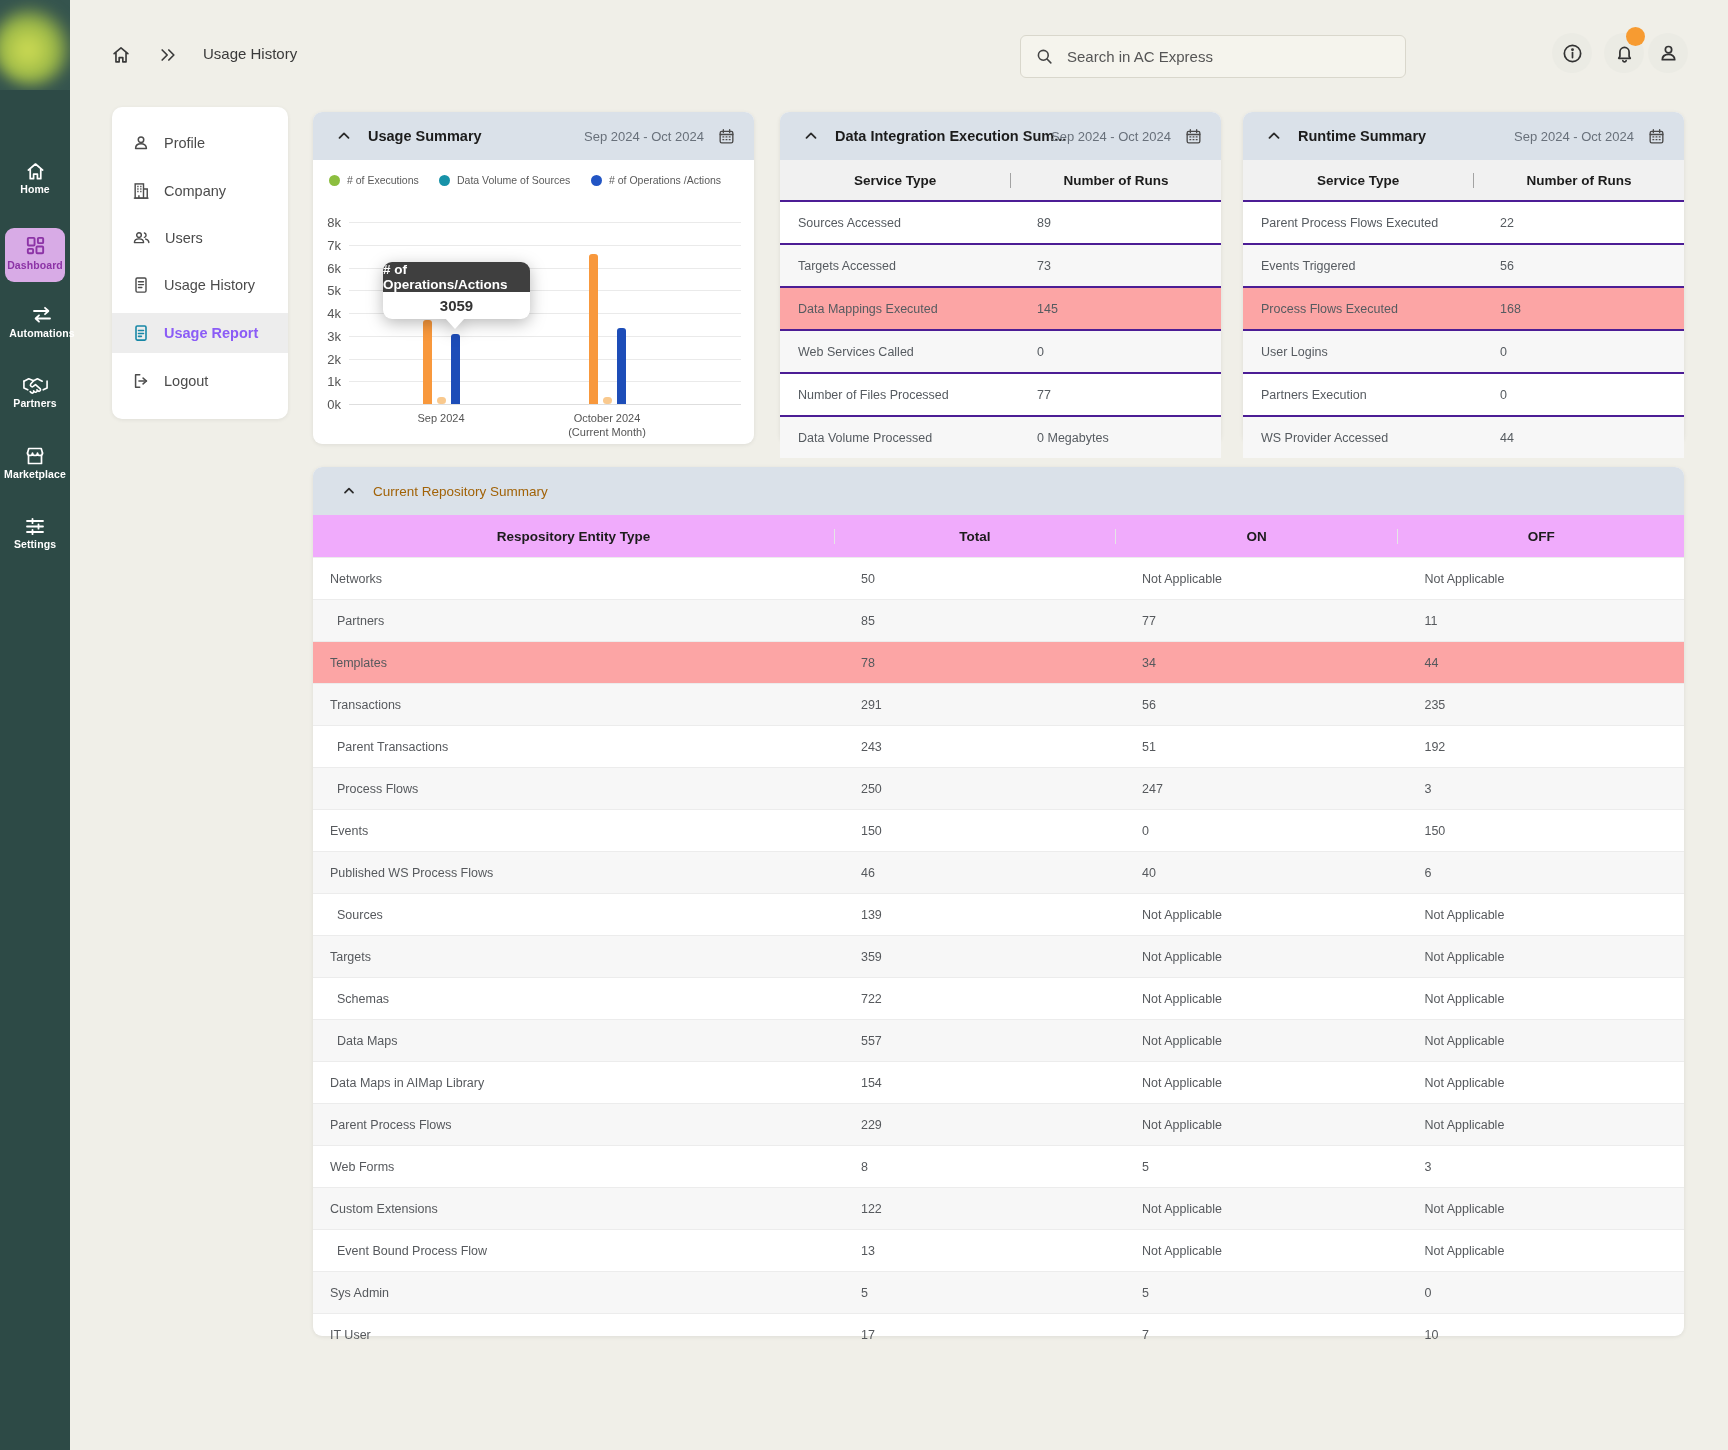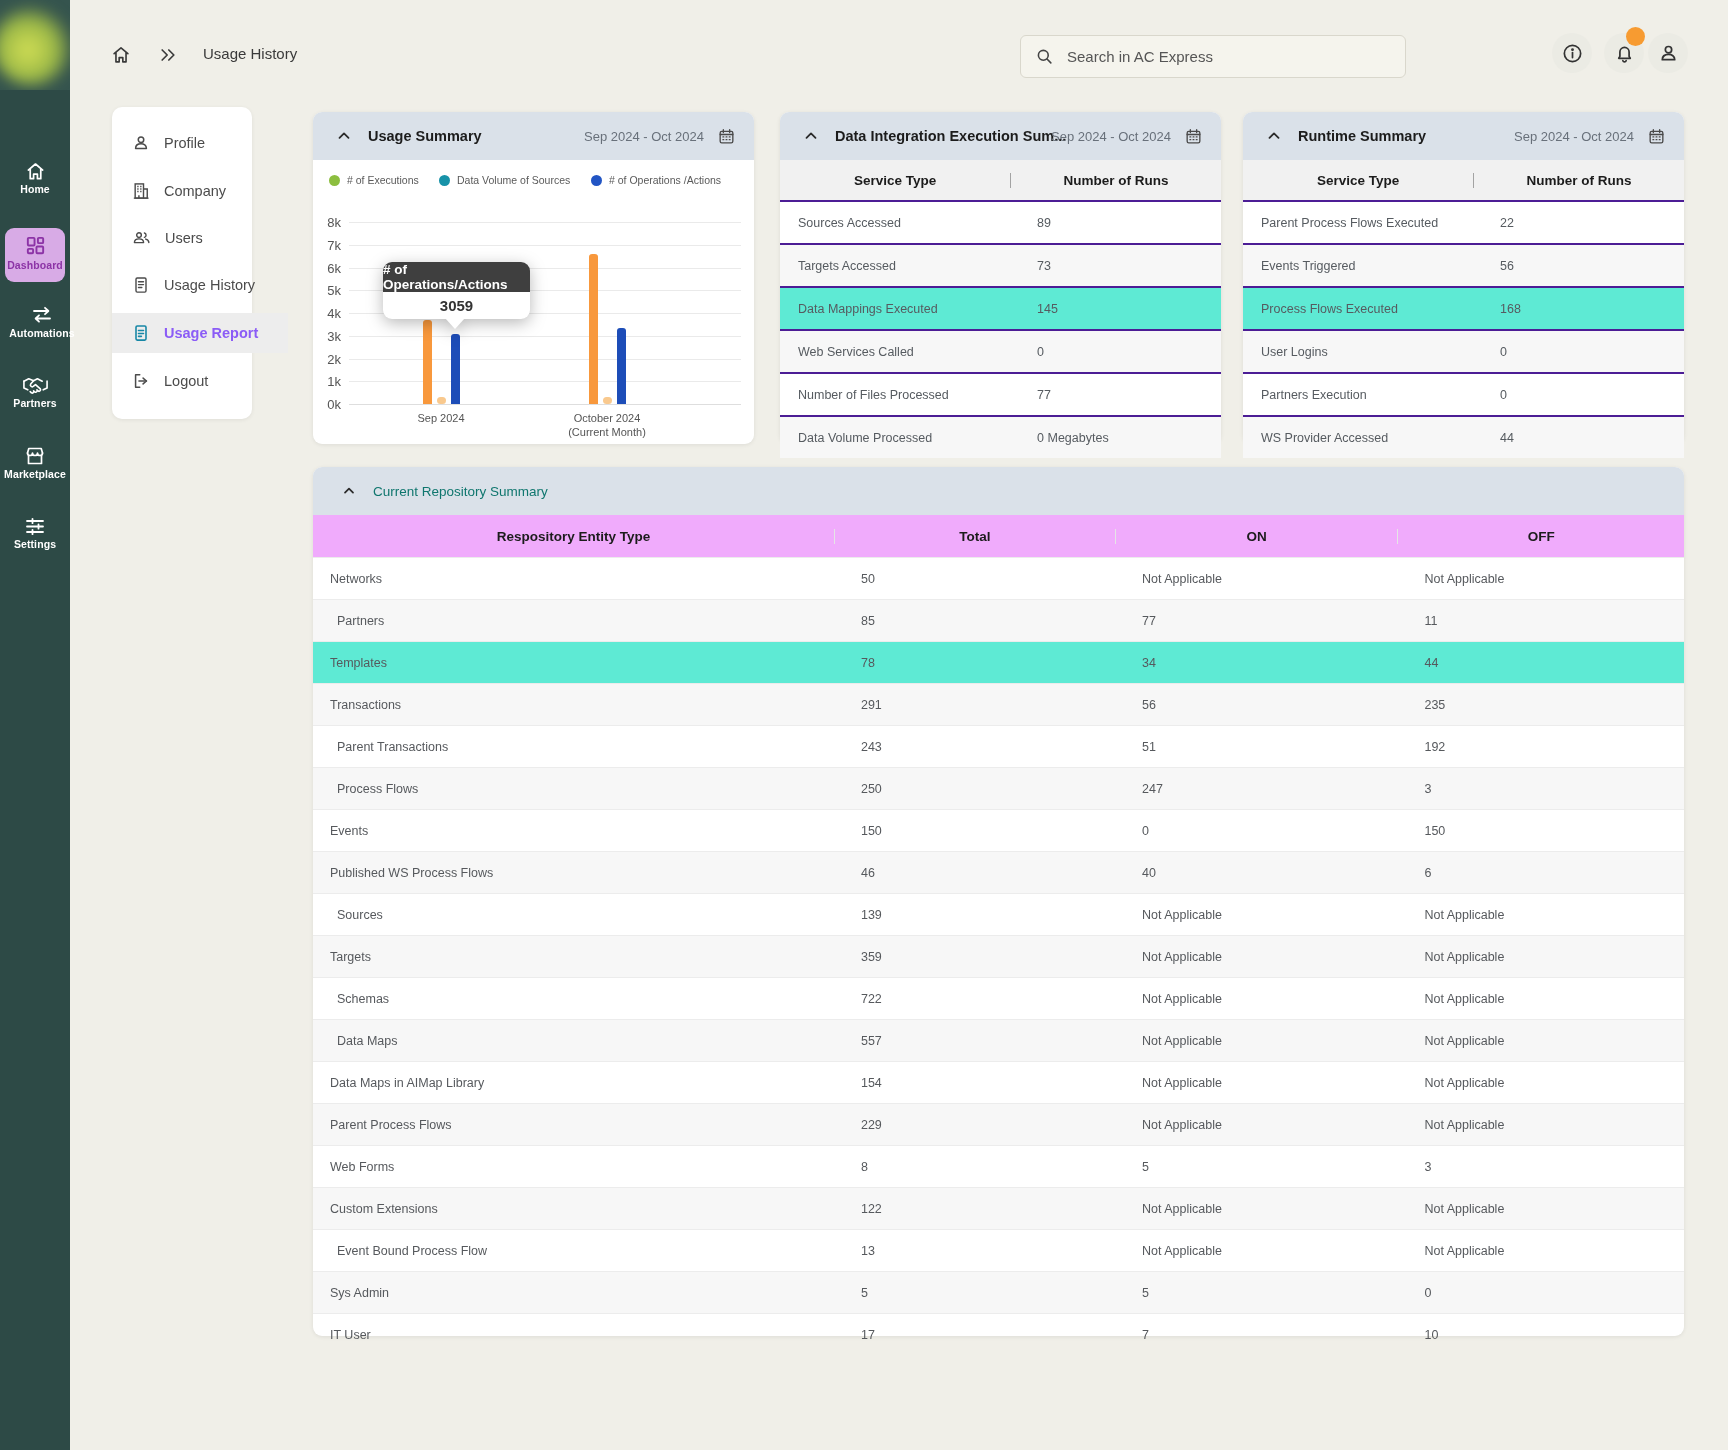--- a/index.html
+++ b/index.html
@@ -30,21 +30,21 @@
   .icon-btn{position:absolute;width:40px;height:40px;border-radius:50%;background:#ebebe4;
     display:flex;align-items:center;justify-content:center;cursor:pointer;}
   .badge-dot{position:absolute;left:22px;top:-6px;width:19px;height:19px;border-radius:50%;background:#f79b31;}
   .search{position:absolute;left:1020px;top:35px;width:386px;height:43px;background:#f5f4ed;
     border:1px solid #d9d7cc;border-radius:6px;box-sizing:border-box;display:flex;align-items:center;padding:0 14px;}
   .search input{border:none;outline:none;background:transparent;font-size:15px;color:#444;
     font-family:"Liberation Sans",sans-serif;margin-left:11px;width:320px;}
   .search input::placeholder{color:#555;}
 
   
-  .menu-card{position:absolute;left:112px;top:107px;width:140px;height:312px;background:#fff;border-radius:10px;
+  .menu-card{position:absolute;left:112px;top:107px;width:176px;height:312px;background:#fff;border-radius:10px;
     box-shadow:0 1px 4px rgba(0,0,0,.07);}
   .menu-item{position:absolute;left:0;width:176px;height:40px;display:flex;align-items:center;
     padding-left:19px;box-sizing:border-box;color:#4b4b4b;font-size:14.5px;cursor:pointer;}
   .menu-item svg{margin-right:13px;flex:none;}
   .menu-item.active{background:#ededed;color:#8b5cf6;font-weight:bold;}
 
   
   .card{position:absolute;top:112px;width:441px;height:332px;background:#fff;border-radius:9px;
     box-shadow:0 1px 4px rgba(0,0,0,.08);}
   .card-head{position:relative;height:48px;background:#dae1e9;border-radius:9px 9px 0 0;
@@ -57,21 +57,21 @@
   
   .mini-head{display:flex;height:40px;background:#f1f1f1;align-items:center;}
   .mini-head .mc1{border-right:1px solid #a3a3a3;}
   .mini-head div{font-size:13.5px;font-weight:bold;color:#1c1c1c;text-align:center;box-sizing:border-box;}
   .mc1{width:52.4%;}.mc2{width:47.6%;}
   .mini-row{display:flex;height:41px;align-items:center;border-top:2px solid #4c1d95;}
   .mini-row .mc1{padding-left:18px;box-sizing:border-box;}
   .mini-row .mc2{padding-left:26px;box-sizing:border-box;}
   .mini-row div{font-size:12.5px;color:#565b60;}
   .alt{background:#f7f7f7;}
-  .hl{background:#5eead4;}
+  .hl{background:#fca5a5;}
 
   
   .legend-item{position:absolute;top:62px;display:flex;align-items:center;}
   .legend-dot{width:11px;height:11px;border-radius:50%;margin-right:7px;flex:none;}
   .legend-label{font-size:10.5px;color:#5a5a5a;}
   .plot{position:absolute;left:36px;top:110px;width:392px;height:182px;}
   .gridline{position:absolute;left:0;width:100%;height:0;border-top:1px solid #eaeaea;}
   .gridline.baseline{border-top:1px solid #dedede;}
   .ytick{position:absolute;left:-34px;width:26px;text-align:right;font-size:13px;color:#555;}
   .bar{position:absolute;bottom:0;width:9px;border-radius:3px 3px 0 0;}
@@ -85,21 +85,21 @@
     font-size:15px;font-weight:bold;display:flex;align-items:center;justify-content:center;}
   .tooltip-arrow{position:absolute;left:62px;top:56px;width:0;height:0;
     border-left:10px solid transparent;border-right:10px solid transparent;border-top:11px solid #fff;}
 
   
   .repo-card{position:absolute;left:313px;top:467px;width:1371px;height:869px;background:#fff;
     border-radius:9px;box-shadow:0 1px 4px rgba(0,0,0,.08);}
   .repo-bar{position:relative;height:48px;background:#dae1e9;border-radius:9px 9px 0 0;
     display:flex;align-items:center;}
   .repo-bar .chev{margin-left:28px;cursor:pointer;}
-  .repo-title{font-size:13.5px;color:#0f766e;margin-left:16px;}
+  .repo-title{font-size:13.5px;color:#a16207;margin-left:16px;}
   .repo-head{display:flex;height:42px;background:#f0abfc;align-items:center;}
   .repo-head div{font-size:13.5px;font-weight:bold;color:#1c1c1c;text-align:center;box-sizing:border-box;}
   .rc1{width:38%;}.rc2{width:20.5%;}.rc3{width:20.6%;}.rc4{width:20.9%;}
   .repo-head .rc2,.repo-head .rc3,.repo-head .rc4{border-left:1px solid #e5e5e5;}
   .repo-row{display:flex;height:41px;align-items:center;border-top:1px solid #ececec;}
   .repo-row div{font-size:12.5px;color:#56595d;box-sizing:border-box;}
   .repo-row .rc1{padding-left:17px;}
   .repo-row .rc1.ind{padding-left:24px;}
   .repo-row .rc2,.repo-row .rc3,.repo-row .rc4{padding-left:27px;}
 </style>

